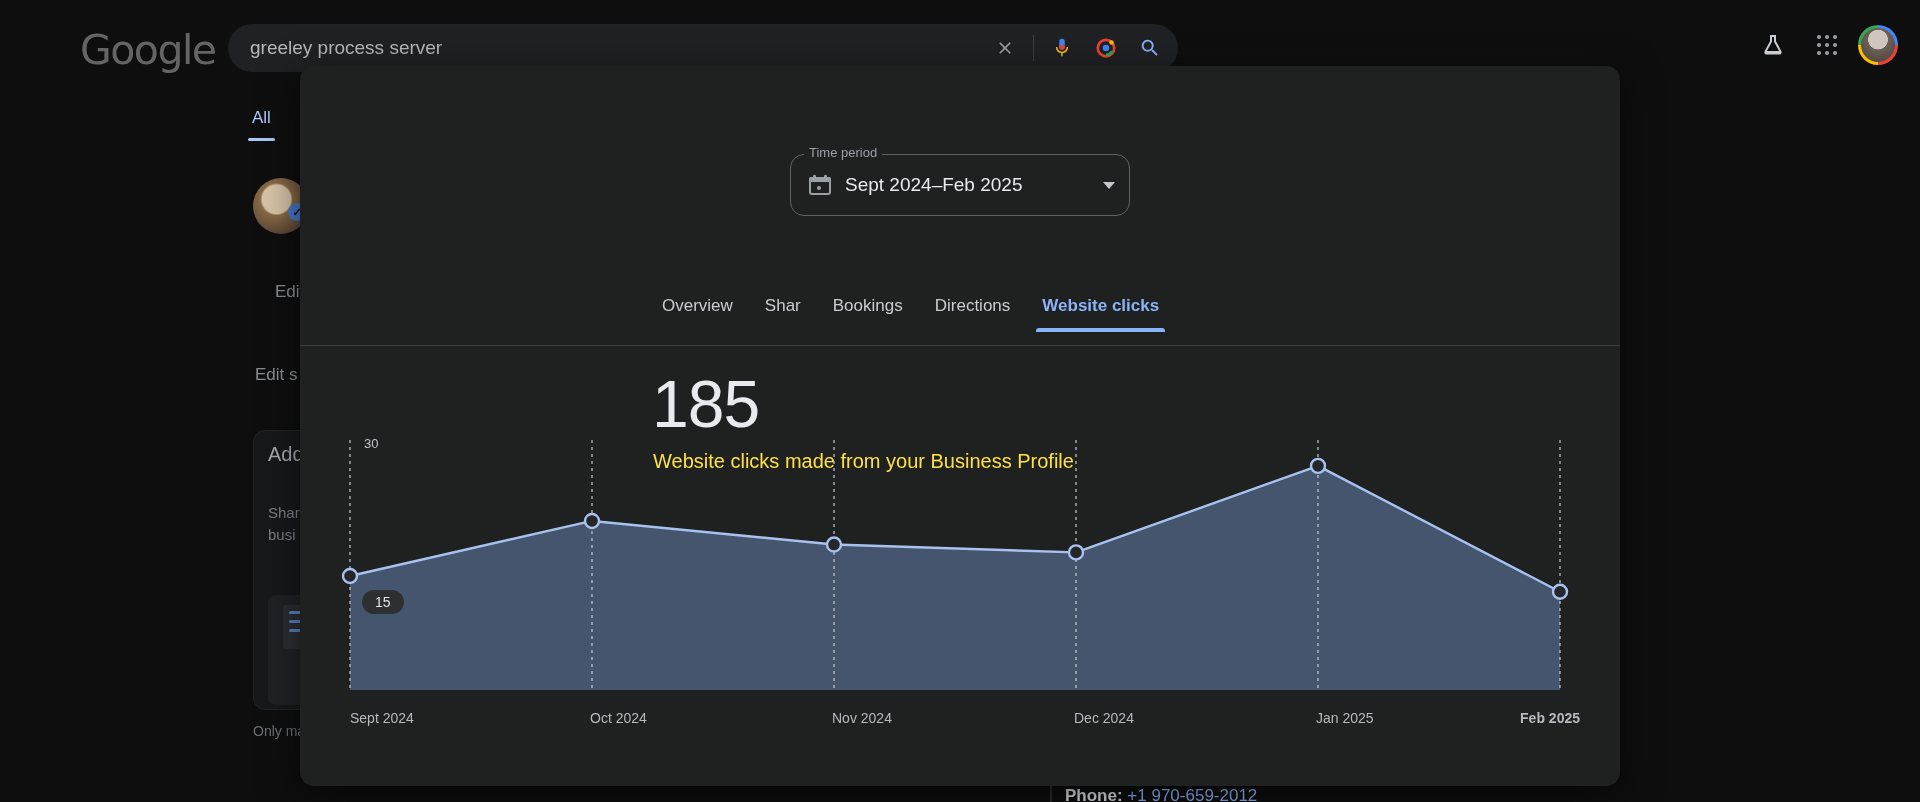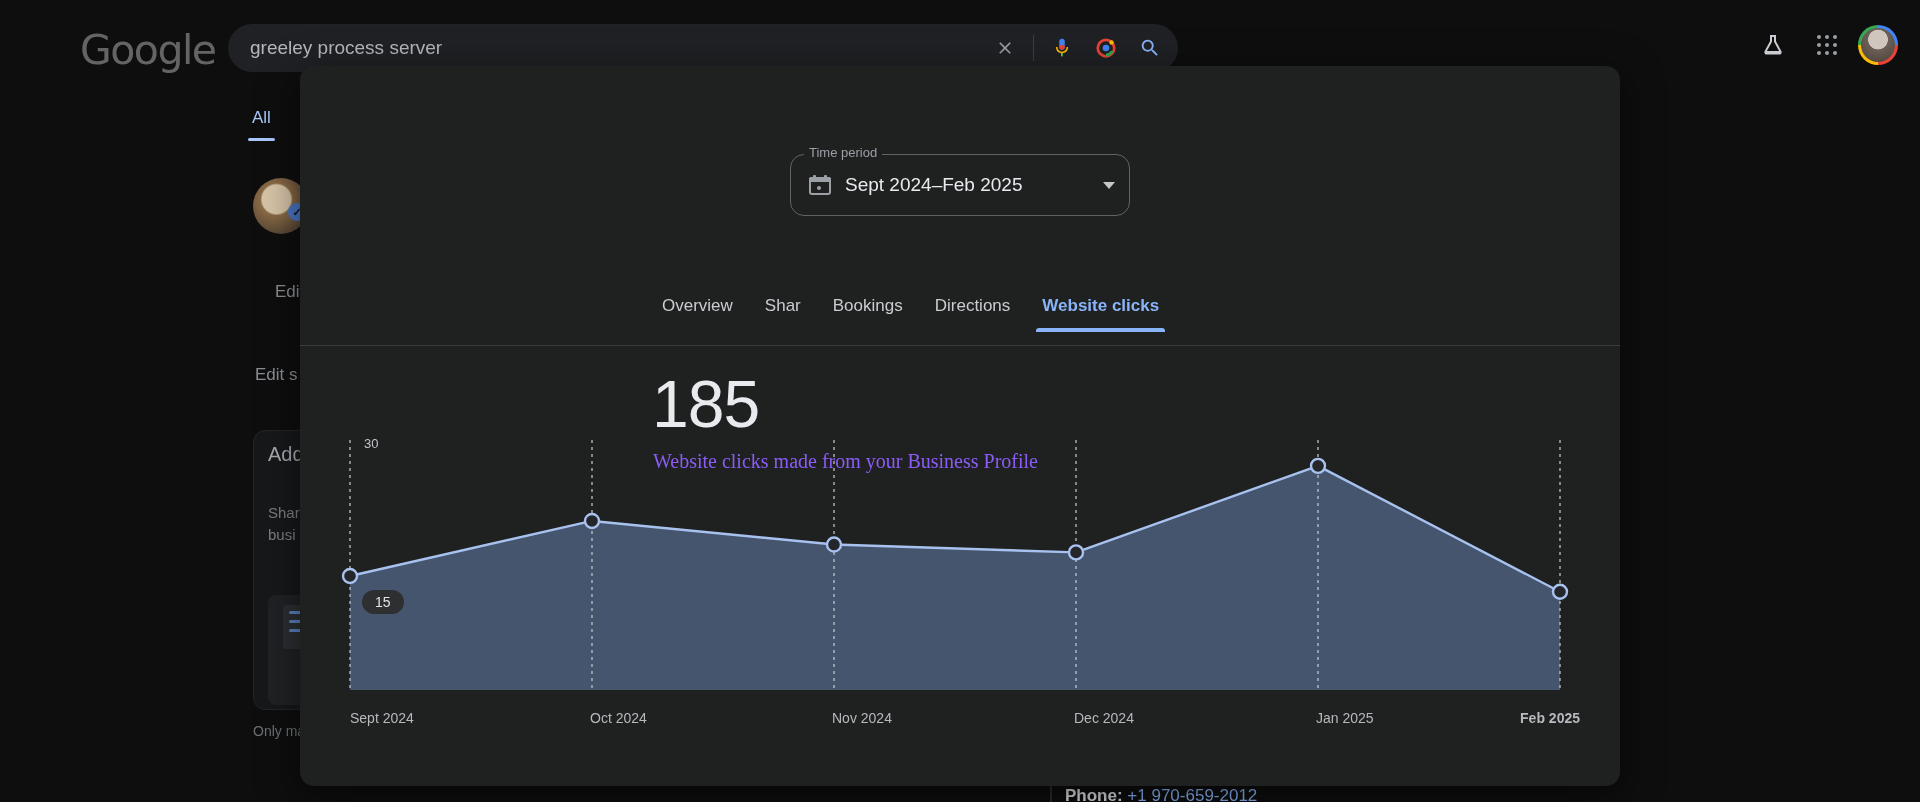--- a/index.html
+++ b/index.html
@@ -145,21 +145,21 @@
   }
   .ov-tab { position: relative; font-size: 17px; color: #c9ccd0; padding-bottom: 15px; white-space: nowrap; }
   .ov-tab.active { color: #8ab4f8; font-weight: bold; }
   .ov-tab.active::after {
     content: ""; position: absolute; left: -6px; right: -6px; bottom: -1px;
     height: 4px; background: #8ab4f8; border-radius: 3px 3px 0 0;
   }
 
   
   .metric-num { position: absolute; left: 352px; top: 300px; font-size: 66px; color: #e8eaed; font-weight: 300; letter-spacing: -1px; }
-  .metric-sub { position: absolute; left: 353px; top: 384px; font-size: 20px; color: #8b5cf6; font-family: Liberation Serif, serif; }
+  .metric-sub { position: absolute; left: 353px; top: 384px; font-size: 20px; color: #fde047; }
 
   
   .chart { position: absolute; left: 330px; top: 440px; width: 1250px; height: 250px; }
   .chart svg { display: block; }
   .ylabel { position: absolute; left: 24px; top: -12px; font-size: 13px; color: #c1c4c8; }
   .badge {
     position: absolute; left: 26px; top: 114px;
     background: #2e2f31; border-radius: 14px; padding: 4px 13px;
     font-size: 14px; color: #e1e3e6;
   }

